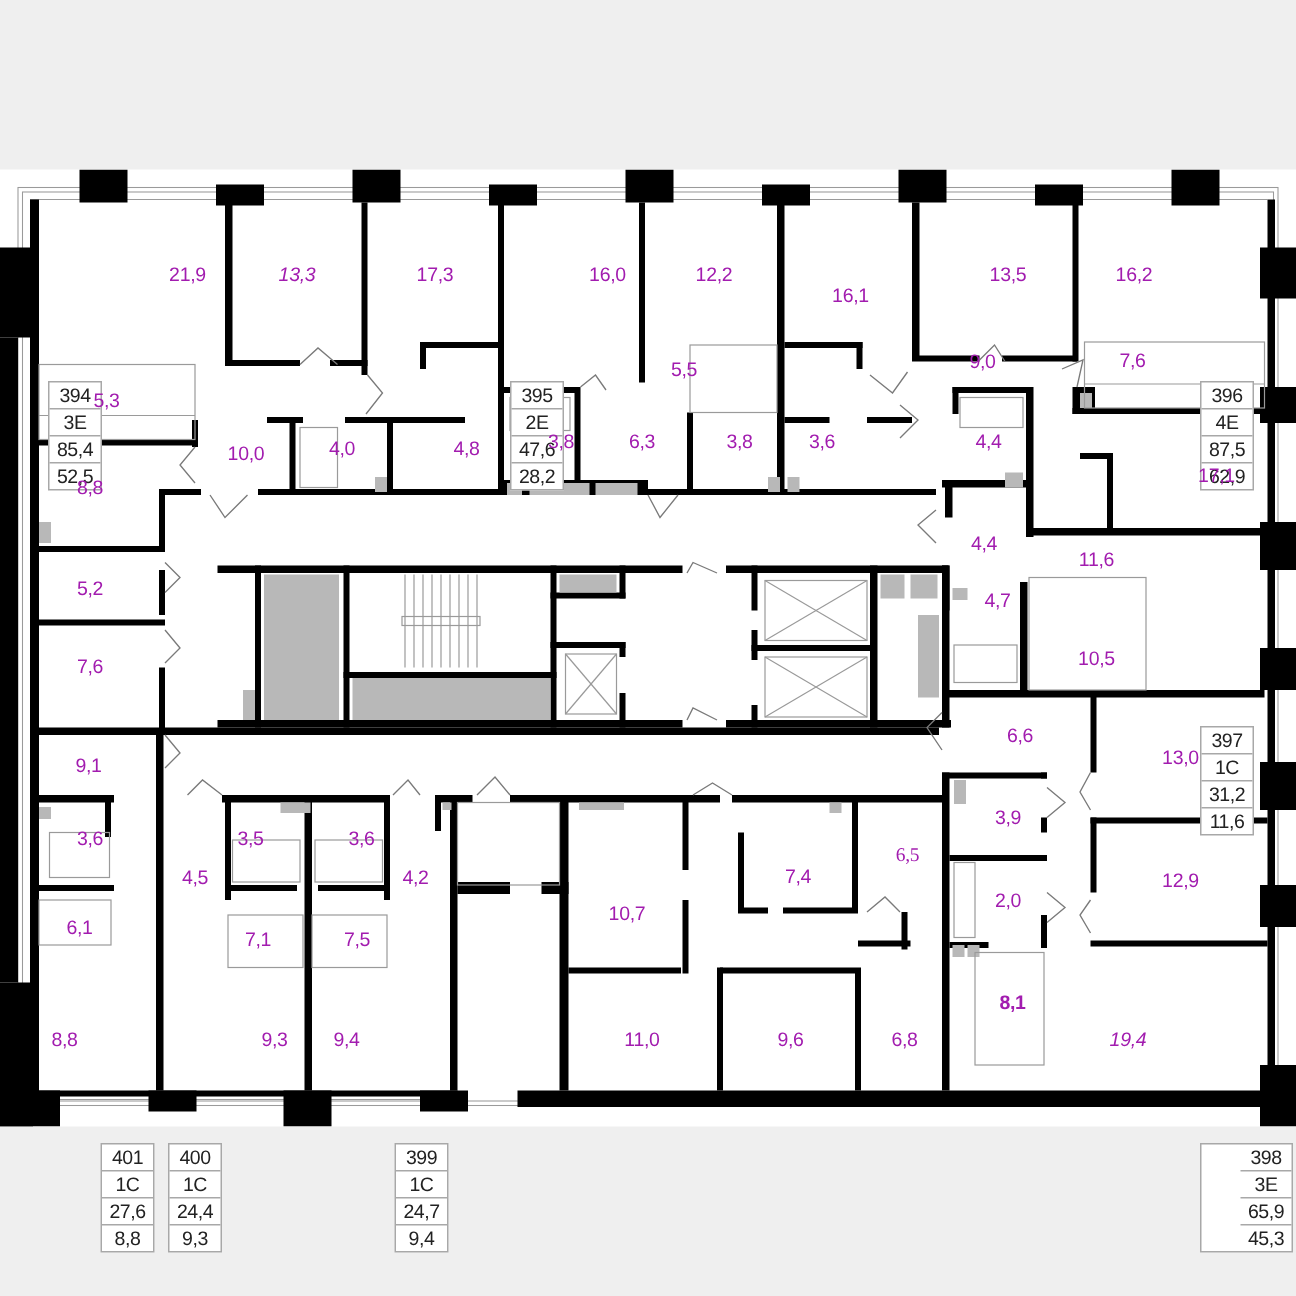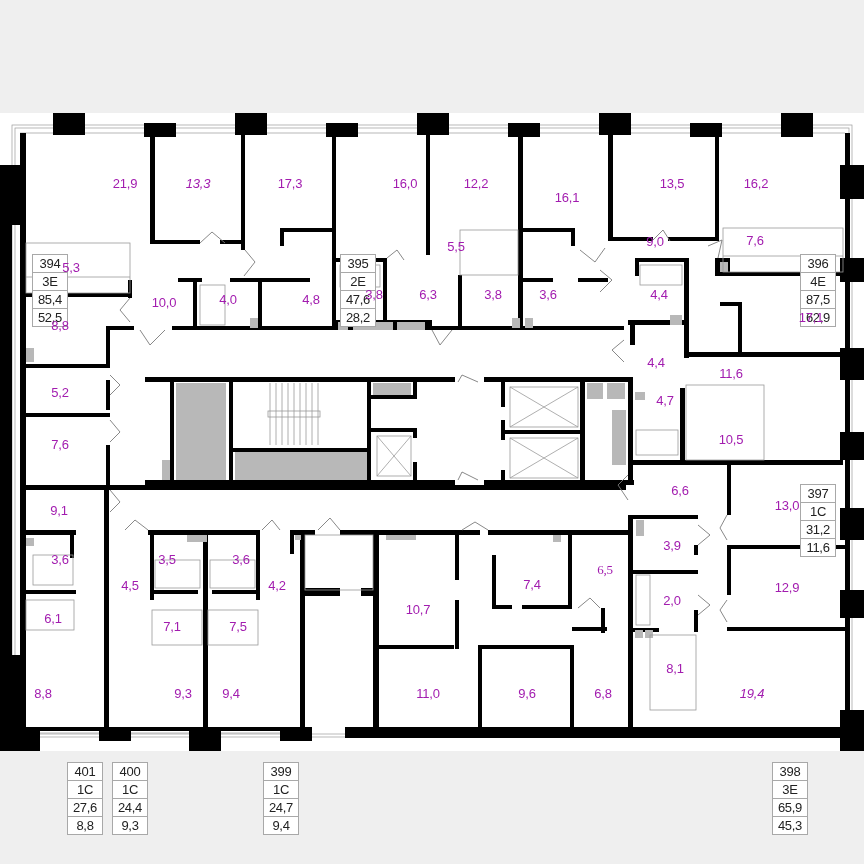--- a/index.html
+++ b/index.html
@@ -306,21 +306,21 @@
   <div>4E</div>
   <div>87,5</div>
   <div>62,9</div>
 </div>
 <div class="card" style="left:800px;top:371px;">
   <div>397</div>
   <div>1C</div>
   <div>31,2</div>
   <div>11,6</div>
 </div>
-<div class="card" style="left:772px;top:649px;">
+<div class="card" style="left:800px;top:649px;padding-left:26px;">
   <div>398</div>
   <div>3E</div>
   <div>65,9</div>
   <div>45,3</div>
 </div>
 <div class="card" style="left:263px;top:649px;">
   <div>399</div>
   <div>1C</div>
   <div>24,7</div>
   <div>9,4</div>
@@ -377,20 +377,20 @@
 <span class="lbl" style="left:277px;top:585px;">4,2</span>
 <span class="lbl" style="left:532px;top:544px;margin-top:40px;">7,4</span>
 <span class="lbl" style="left:605px;top:570px;font-family:Liberation Serif, serif;">6,5</span>
 <span class="lbl" style="left:672px;top:545px;">3,9</span>
 <span class="lbl" style="left:787px;top:587px;">12,9</span>
 <span class="lbl" style="left:53px;top:618px;">6,1</span>
 <span class="lbl" style="left:172px;top:626px;">7,1</span>
 <span class="lbl" style="left:238px;top:626px;">7,5</span>
 <span class="lbl" style="left:418px;top:609px;">10,7</span>
 <span class="lbl" style="left:672px;top:600px;">2,0</span>
-<span class="lbl" style="left:675px;top:668px;">8,1</span>
+<span class="lbl" style="left:675px;top:668px;font-weight:bold;">8,1</span>
 <span class="lbl" style="left:43px;top:693px;">8,8</span>
 <span class="lbl" style="left:183px;top:693px;">9,3</span>
 <span class="lbl" style="left:231px;top:693px;">9,4</span>
 <span class="lbl" style="left:428px;top:693px;">11,0</span>
 <span class="lbl" style="left:527px;top:693px;">9,6</span>
 <span class="lbl" style="left:603px;top:693px;">6,8</span>
 <span class="lbl" style="left:752px;top:693px;font-style:italic;">19,4</span>
 
 </body></html>

